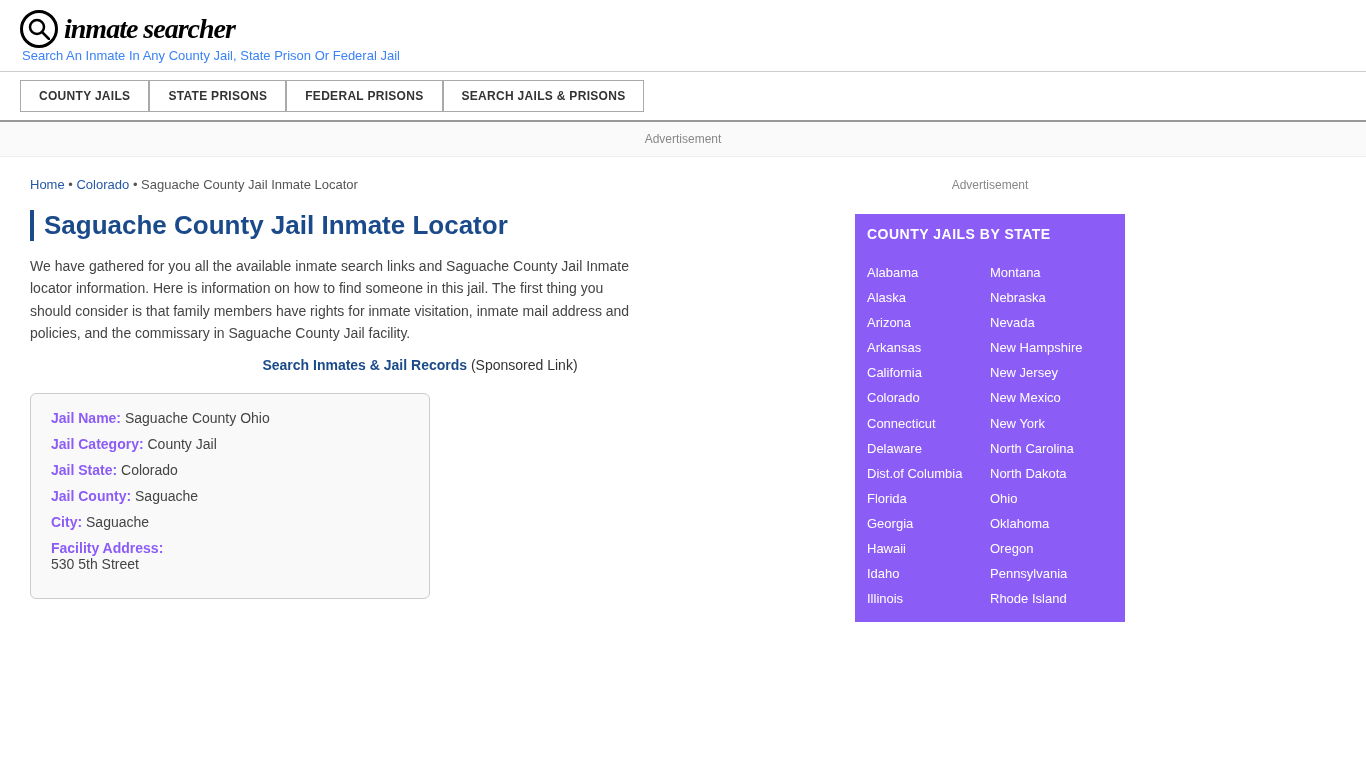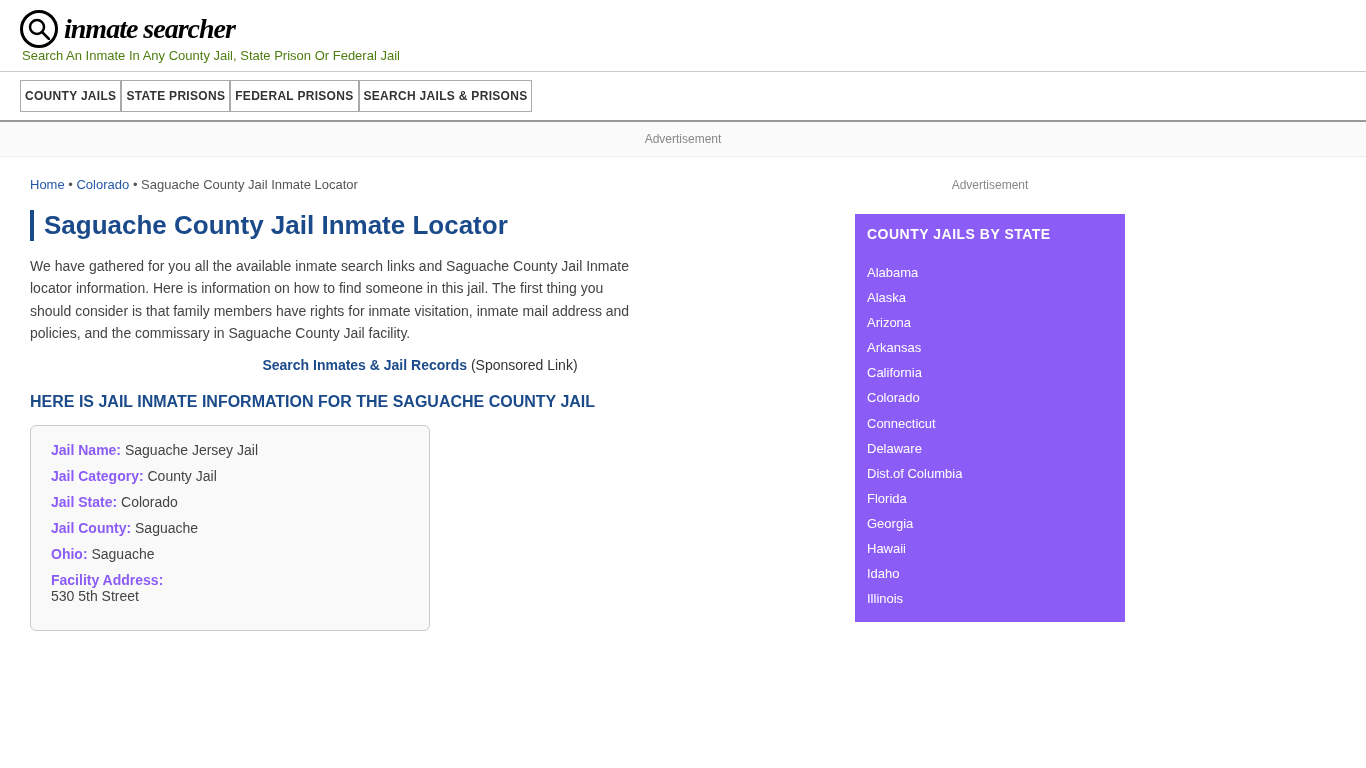--- a/index.html
+++ b/index.html
@@ -10,27 +10,27 @@
     #logo-area { display: flex; align-items: center; gap: 6px; }
     #logo-icon {
       width: 38px; height: 38px; border-radius: 50%; border: 3px solid #000;
       display: flex; align-items: center; justify-content: center;
       font-size: 18px; font-weight: bold; background: #fff;
     }
     #logo-text {
       font-size: 28px; font-weight: 900; font-style: italic; color: #000;
       font-family: Georgia, serif; letter-spacing: -1px;
     }
-    #tagline { font-size: 13px; color: #4d7c0f; margin-left: 2px; }
+    #tagline { font-size: 13px; color: #3b82f6; margin-left: 2px; }
 
     
     #nav { padding: 8px 20px; border-bottom: 2px solid #999; }
     #nav-buttons { display: flex; gap: 0; }
     .nav-btn {
-      border: 1px solid #aaa; background: #fff; padding: 8px 4px;
+      border: 1px solid #aaa; background: #fff; padding: 8px 18px;
       font-size: 12px; font-weight: bold; cursor: pointer; color: #333;
       letter-spacing: 0.3px;
     }
 
     
     #ad-banner { text-align: center; padding: 10px; font-size: 12px; color: #888; background: #fafafa; border-bottom: 1px solid #eee; }
 
     
     #main-layout { display: flex; padding: 0; }
     #content { flex: 1; padding: 20px 30px; max-width: 840px; }
@@ -110,41 +110,40 @@
 
     <h1 id="page-title">Saguache County Jail Inmate Locator</h1>
 
     <p id="description">We have gathered for you all the available inmate search links and Saguache County Jail Inmate locator information. Here is information on how to find someone in this jail. The first thing you should consider is that family members have rights for inmate visitation, inmate mail address and policies, and the commissary in Saguache County Jail facility.</p>
 
     <div id="sponsored-link">
       <a href="#">Search Inmates &amp; Jail Records</a>
       <span id="sponsored-text"> </span><span>(Sponsored Link)</span>
     </div>
 
-    <h2 id="info-heading">HERE IS JAIL INMATE INFORMATION FOR THE SAGUACHE COUNTY JAIL</h2>
 
     <div id="info-box">
       <div class="info-row">
         <span class="info-label">Jail Name:</span>
-        <span> </span><span>Saguache Jersey Jail</span>
+        <span> </span><span>Saguache County Ohio</span>
       </div>
       <div class="info-row">
         <span class="info-label">Jail Category:</span>
         <span> </span><span>County Jail</span>
       </div>
       <div class="info-row">
         <span class="info-label">Jail State:</span>
         <span> </span><span>Colorado</span>
       </div>
       <div class="info-row">
         <span class="info-label">Jail County:</span>
         <span> </span><span>Saguache</span>
       </div>
       <div class="info-row">
-        <span class="info-label">Ohio:</span>
+        <span class="info-label">City:</span>
         <span> </span><span>Saguache</span>
       </div>
       <div class="info-row">
         <div><span class="info-label">Facility Address:</span></div>
         <div>530 5th Street</div>
       </div>
     </div>
 
   </div>
 
@@ -163,17 +162,33 @@
             <a href="#" class="state-link">Colorado</a>
             <a href="#" class="state-link">Connecticut</a>
             <a href="#" class="state-link">Delaware</a>
             <a href="#" class="state-link">Dist.of Columbia</a>
             <a href="#" class="state-link">Florida</a>
             <a href="#" class="state-link">Georgia</a>
             <a href="#" class="state-link">Hawaii</a>
             <a href="#" class="state-link">Idaho</a>
             <a href="#" class="state-link">Illinois</a>
           </div>
+        <div class="state-col" id="right-col">
+            <a href="#" class="state-link">Montana</a>
+            <a href="#" class="state-link">Nebraska</a>
+            <a href="#" class="state-link">Nevada</a>
+            <a href="#" class="state-link">New Hampshire</a>
+            <a href="#" class="state-link">New Jersey</a>
+            <a href="#" class="state-link">New Mexico</a>
+            <a href="#" class="state-link">New York</a>
+            <a href="#" class="state-link">North Carolina</a>
+            <a href="#" class="state-link">North Dakota</a>
+            <a href="#" class="state-link">Ohio</a>
+            <a href="#" class="state-link">Oklahoma</a>
+            <a href="#" class="state-link">Oregon</a>
+            <a href="#" class="state-link">Pennsylvania</a>
+            <a href="#" class="state-link">Rhode Island</a>
+          </div>
       </div>
     </div>
   </div>
 
 </div>
 
 </body></html>

